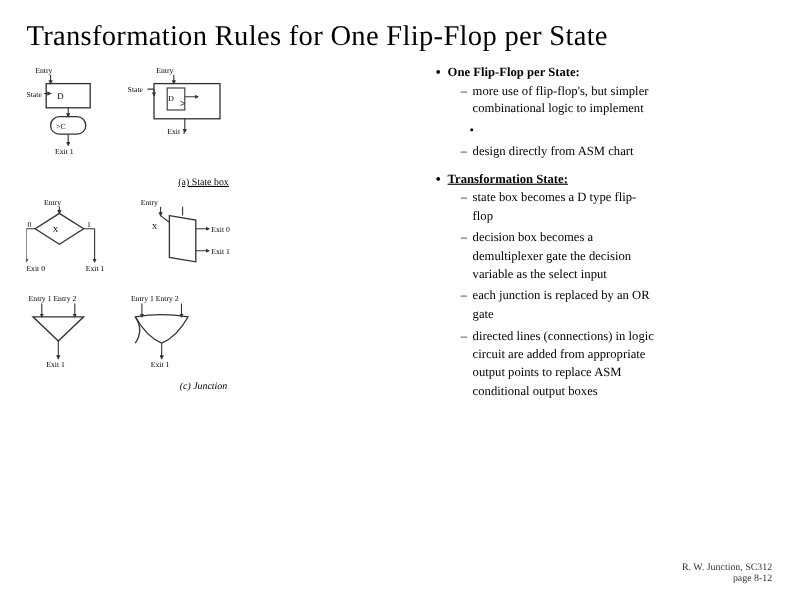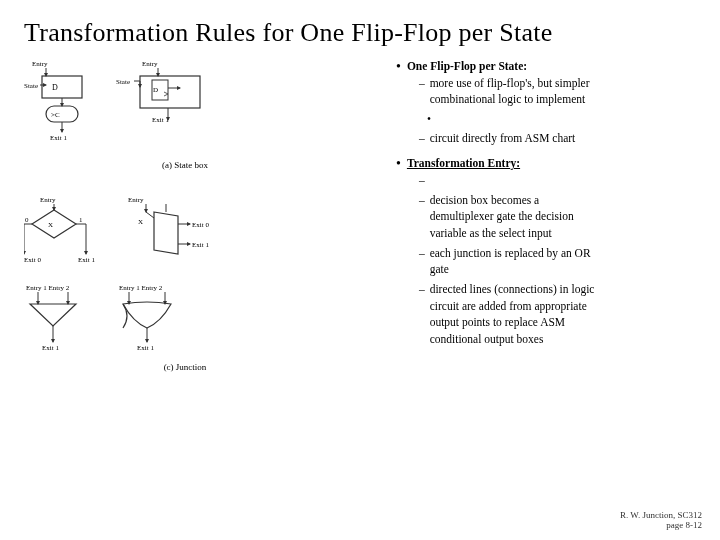--- a/index.html
+++ b/index.html
@@ -167,21 +167,21 @@
             <polyline points="48,34 52,36 48,38" fill="none" stroke="#333" stroke-width="0.8"></polyline>
 
             <line x1="52" y1="30" x2="64" y2="30" stroke="#333" stroke-width="1" marker-end="url(#arr2)"></line>
 
             <text x="36" y="64" font-size="7" font-family="Times New Roman">Exit 1</text>
             <line x1="52" y1="50" x2="52" y2="62" stroke="#333" stroke-width="1" marker-end="url(#arr2)"></line>
           </svg>
           <div class="diagram-label"></div>
         </div>
       </div>
-      <div class="diagram-label" style="font-size:9px; margin-left: 12px; margin-bottom:20px;">(a) State box</div>
+      <div class="diagram-label" style="font-size:9px; margin-left: 12px; margin-bottom:4px;text-decoration:underline;">(a) State box</div>
 
       <div class="diagram-section">
 
         <div class="diagram-wrapper">
           <svg width="90" height="80" viewBox="0 0 90 80">
             <defs>
               <marker id="arr3" markerWidth="4" markerHeight="4" refX="3" refY="2" orient="auto">
                 <path d="M0,0 L4,2 L0,4 Z" fill="#333"></path>
               </marker>
             </defs>
@@ -263,50 +263,51 @@
             <line x1="52" y1="10" x2="52" y2="22" stroke="#333" stroke-width="1" marker-end="url(#arr6)"></line>
 
             <path d="M10,22 Q34,18 58,22 Q48,40 34,46 Q20,40 10,22 Z" fill="none" stroke="#333" stroke-width="1.2"></path>
             <path d="M10,22 Q18,34 10,46" fill="none" stroke="#333" stroke-width="1.2"></path>
 
             <line x1="34" y1="46" x2="34" y2="60" stroke="#333" stroke-width="1" marker-end="url(#arr6)"></line>
             <text x="24" y="68" font-size="7" font-family="Times New Roman">Exit 1</text>
           </svg>
         </div>
       </div>
-      <div class="diagram-label" style="font-size:9px; margin-left: 12px; margin-bottom:4px;">(c) Junction</div>
+      <div class="diagram-label" style="font-size:9px; margin-left: 12px; margin-bottom:4px;font-style:italic;">(c) Junction</div>
 
     </div>
 
     <div class="text-col">
 
       <div class="bullet-item">
         <span class="bullet-dot">•</span>
         <div class="bullet-content">
           <span class="bold-label">One Flip-Flop per State:</span>
           <div class="sub-item">
             <span class="sub-dash">–</span>
             <span>more use of flip-flop's, but simpler combinational logic to implement</span>
           </div>
           <div class="sub-sub-item">
             <span class="sub-sub-bullet">•</span>
           </div>
           <div class="sub-item">
             <span class="sub-dash">–</span>
-            <span>circuit directly from ASM chart</span>
+            <span>design directly from ASM chart</span>
           </div>
         </div>
       </div>
 
       <div class="bullet-item" style="margin-top:4px;">
         <span class="bullet-dot">•</span>
         <div class="bullet-content">
-          <span class="bold-label"><u>Transformation Entry:</u></span>
-          <div class="sub-item">
-            <span class="sub-dash">–</span>
+          <span class="bold-label"><u>Transformation State:</u></span>
+          <div class="sub-item">
+            <span class="sub-dash">–</span>
+            <span>state box becomes a D type flip-flop</span>
           </div>
           <div class="sub-item">
             <span class="sub-dash">–</span>
             <span>decision box becomes a demultiplexer gate the decision variable as the select input</span>
           </div>
           <div class="sub-item">
             <span class="sub-dash">–</span>
             <span>each junction is replaced by an OR gate</span>
           </div>
           <div class="sub-item">

